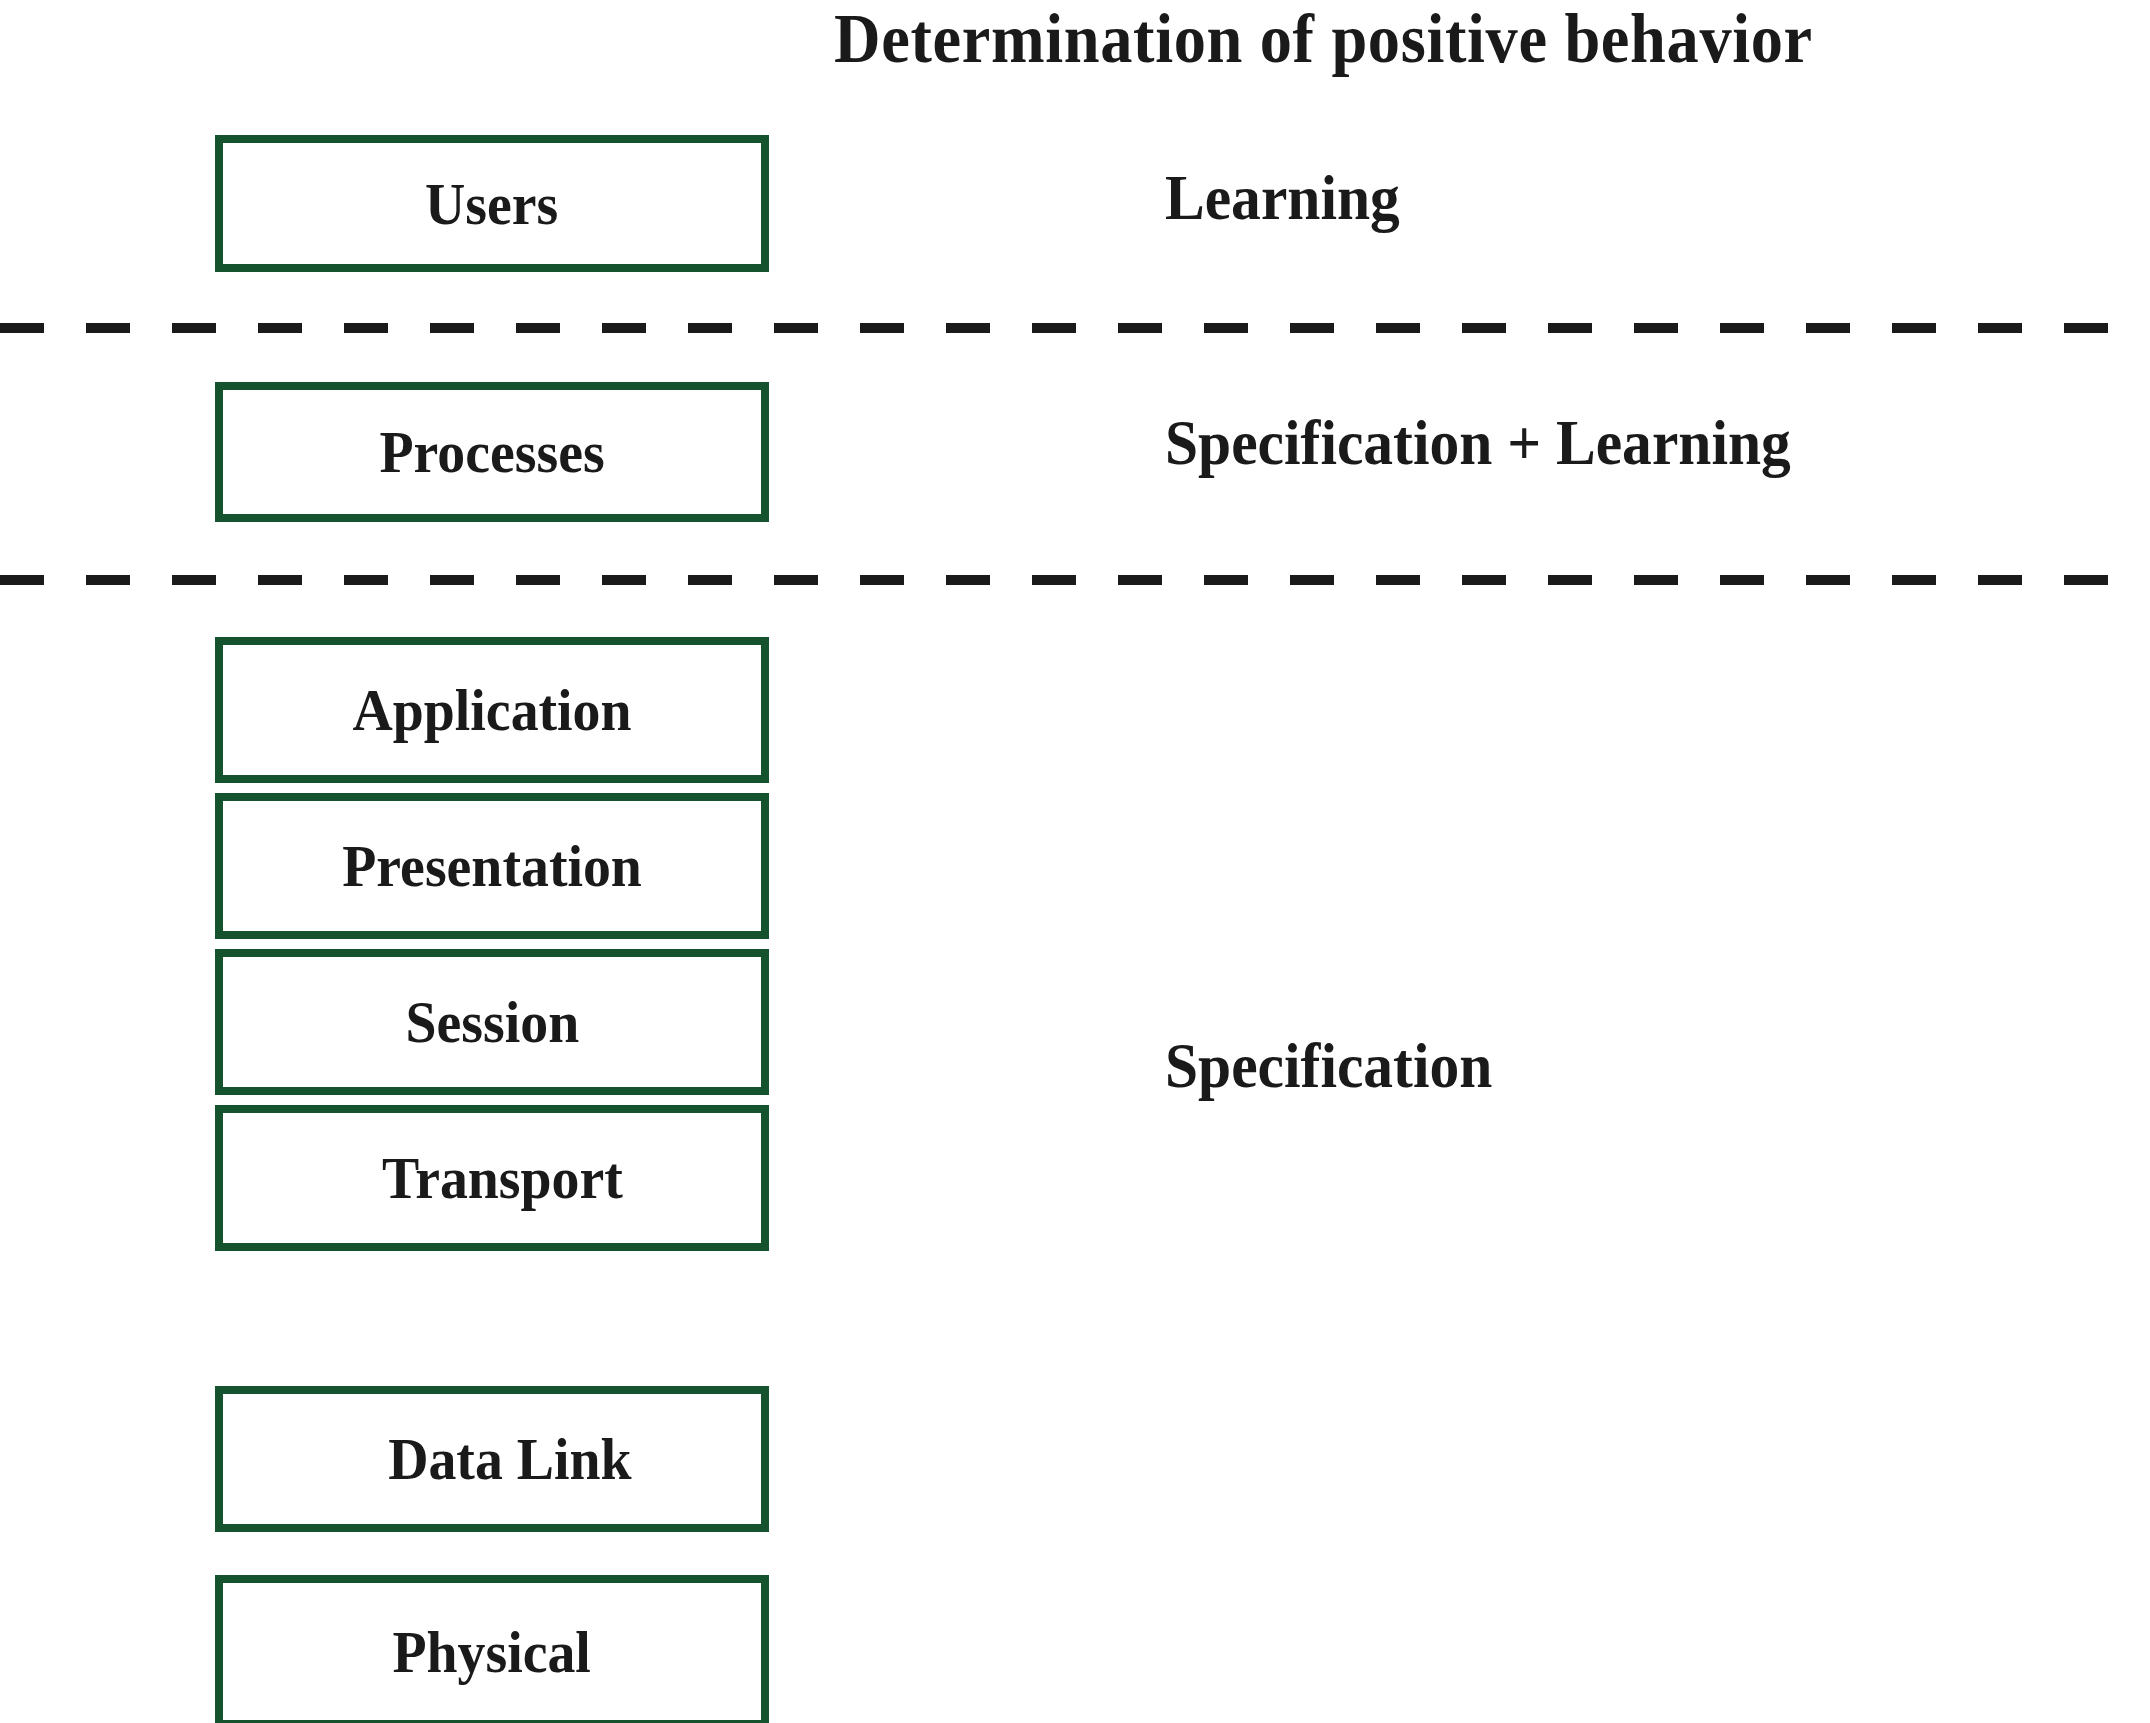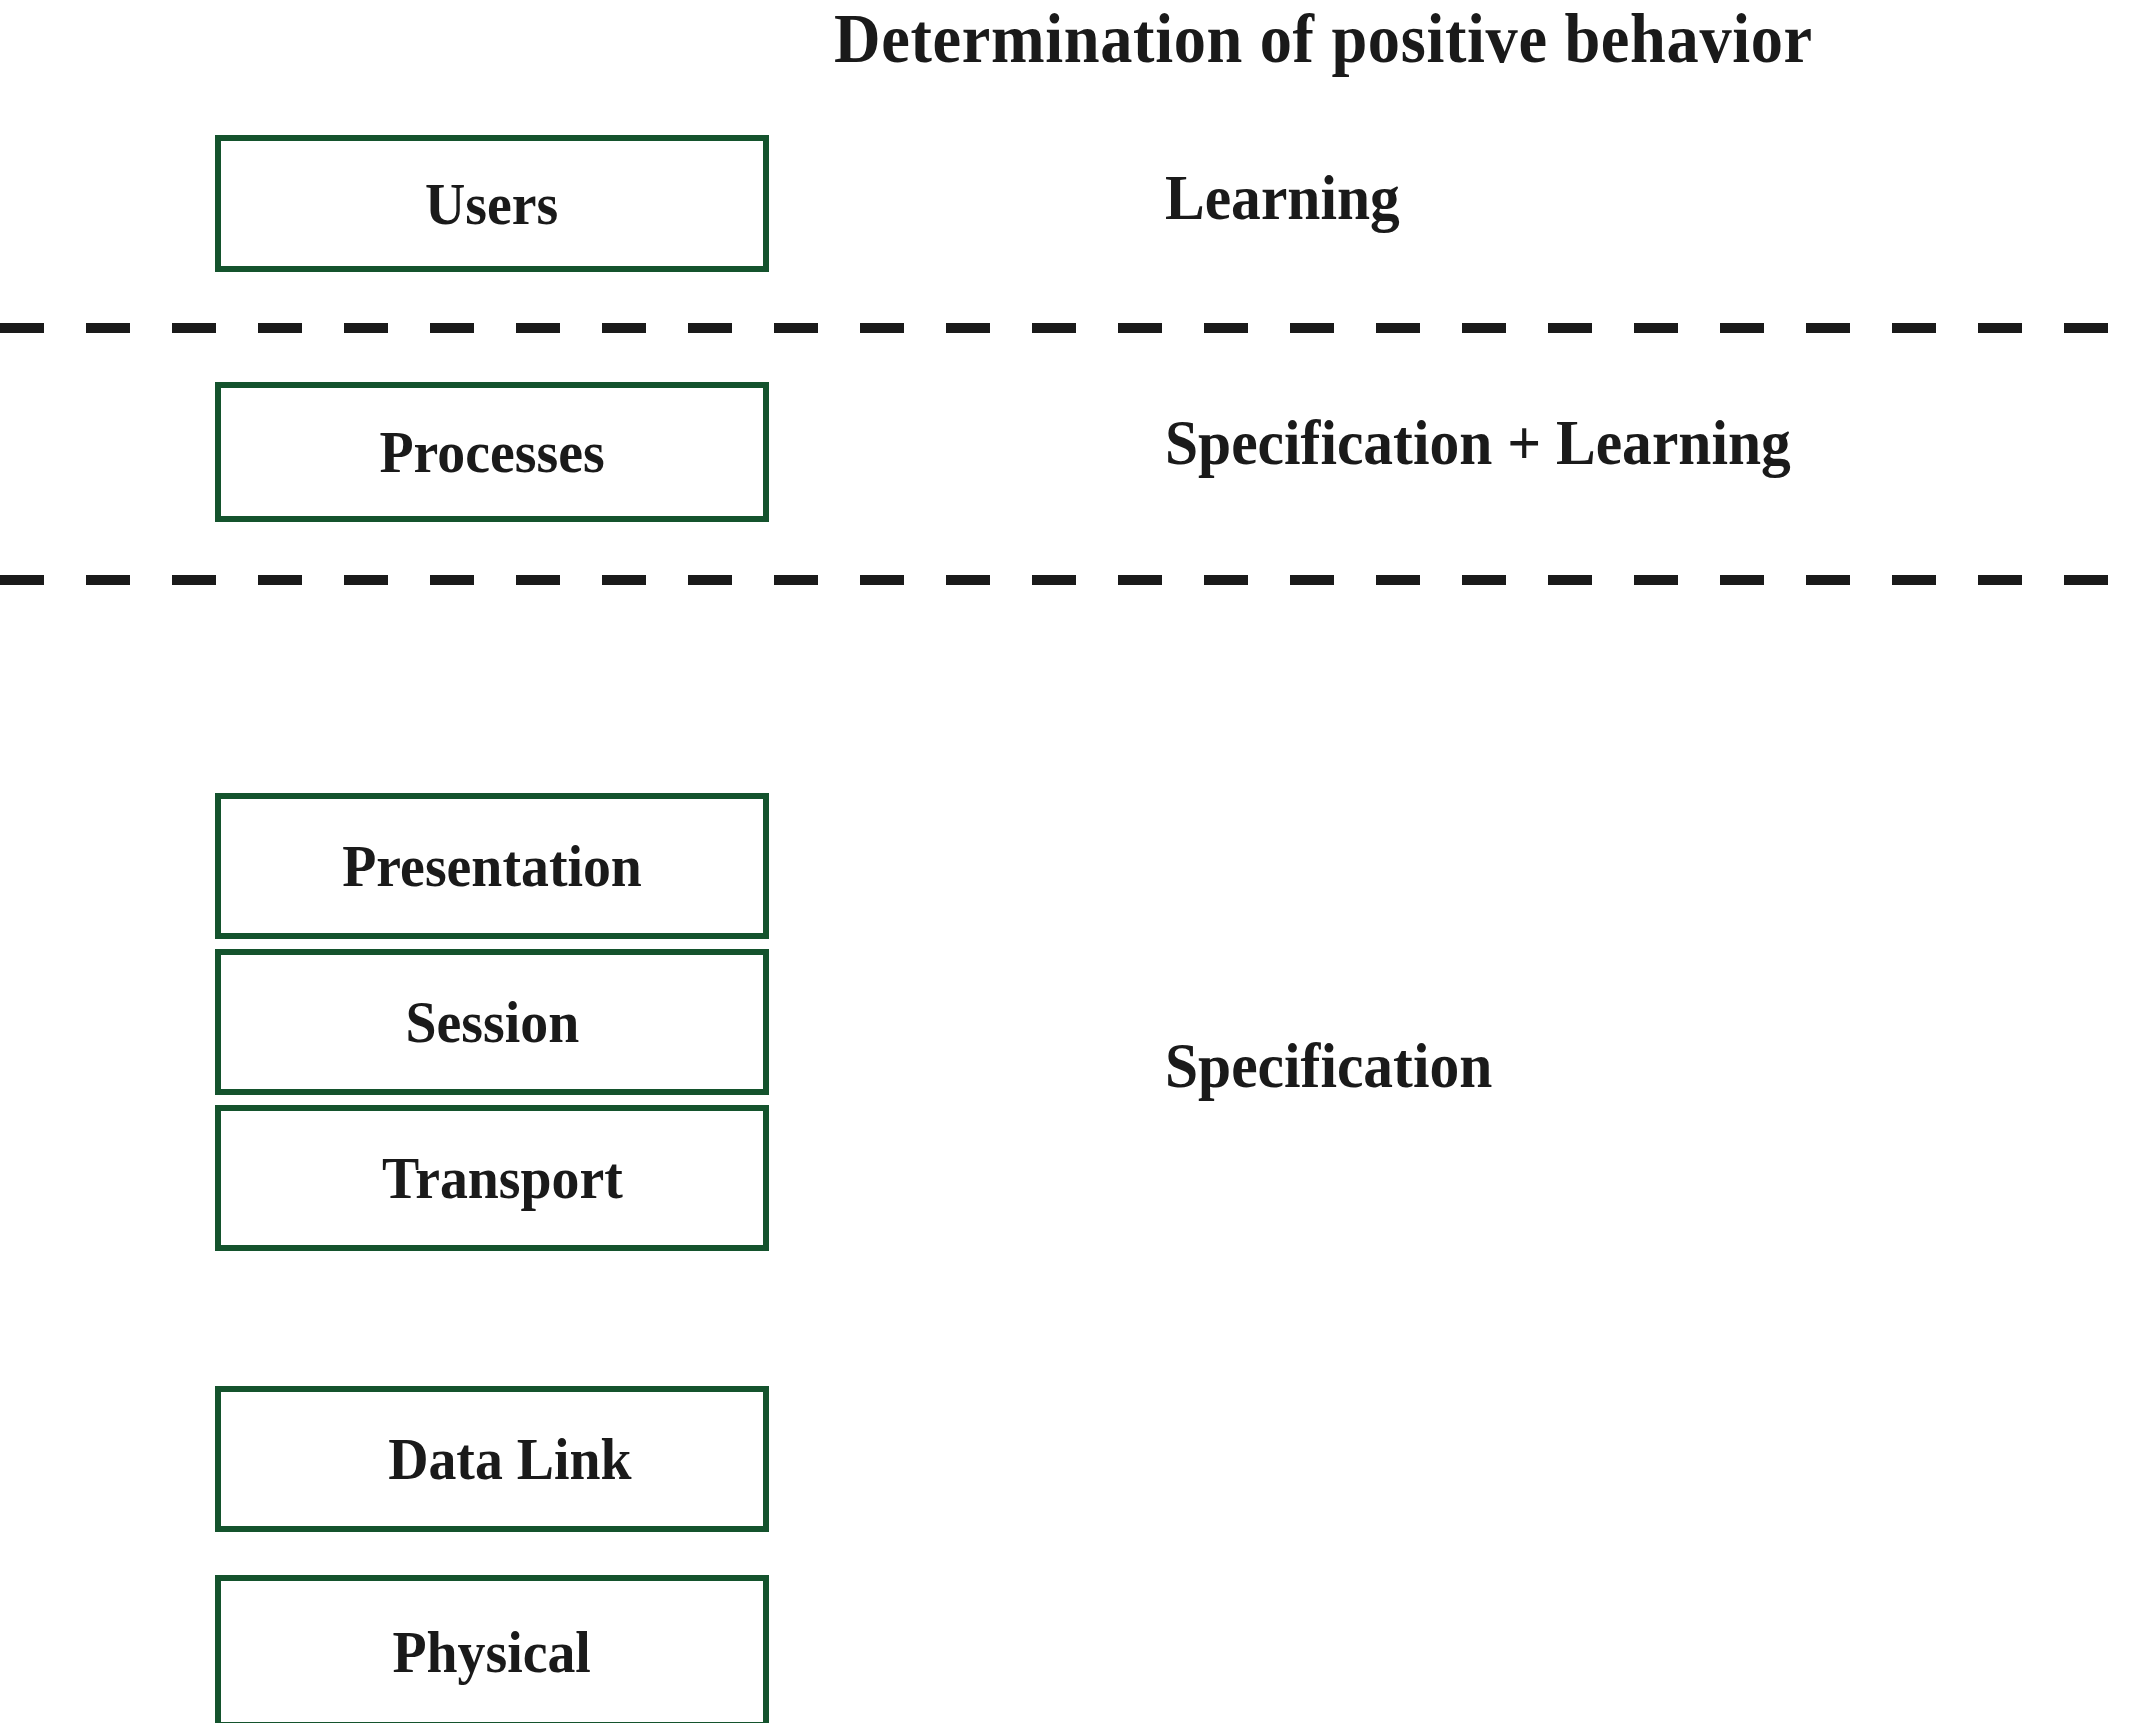--- a/index.html
+++ b/index.html
@@ -37,21 +37,21 @@
     white-space: nowrap;
     color: #1a1a1a;
   }
 
   
   .box {
     position: absolute;
     left: 215px;
     width: 554px;
     box-sizing: border-box;
-    border: 6px solid #14532d;
+    border: 8px solid #14532d;
     background: #ffffff;
     display: flex;
     align-items: center;
     justify-content: center;
   }
   .box-label {
     font-size: 60px;
     font-weight: bold;
     line-height: 1;
     white-space: nowrap;
@@ -116,20 +116,23 @@
   </div>
 
   <div class="dashed-sep sep-1"></div>
 
   <div class="box box-processes">
     <span class="box-label">Processes</span>
   </div>
 
   <div class="dashed-sep sep-2"></div>
 
+  <div class="box layer-box layer-0">
+    <span class="box-label">Application</span>
+  </div>
 
   <div class="box layer-box layer-1">
     <span class="box-label">Presentation</span>
   </div>
 
   <div class="box layer-box layer-2">
     <span class="box-label">Session</span>
   </div>
 
   <div class="box layer-box layer-3">

